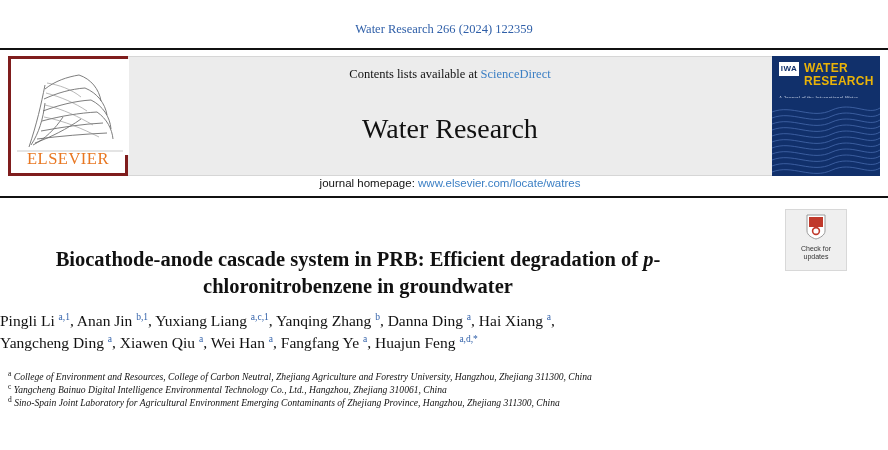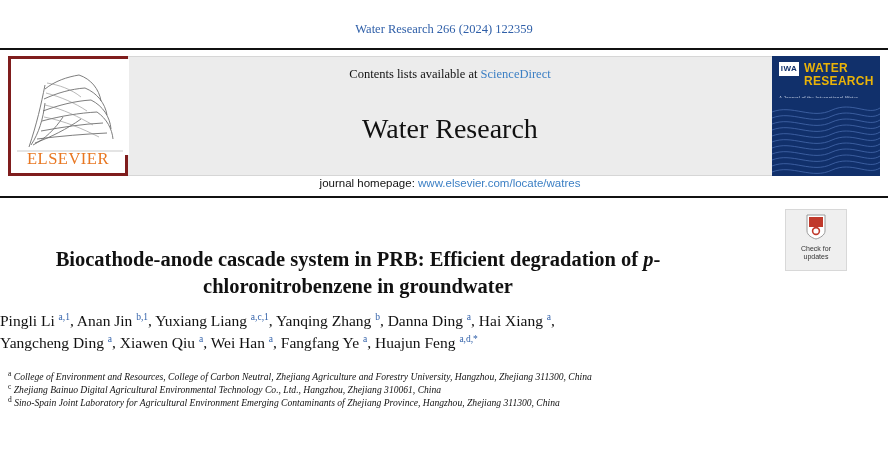--- a/index.html
+++ b/index.html
@@ -352,17 +352,17 @@
     <div>
       <span><span>Pingli Li </span><sup>a,1</sup></span><span><span>, Anan Jin </span><sup>b,1</sup></span><span><span>, Yuxiang Liang </span><sup>a,c,1</sup></span><span><span>, Yanqing Zhang </span><sup>b</sup></span><span><span>, Danna Ding </span><sup>a</sup></span><span><span>, Hai Xiang </span><sup>a</sup></span><span><span>,</span></span>
     </div>
     <div>
       <span><span>Yangcheng Ding </span><sup>a</sup></span><span><span>, Xiawen Qiu </span><sup>a</sup></span><span><span>, Wei Han </span><sup>a</sup></span><span><span>, Fangfang Ye </span><sup>a</sup></span><span><span>, Huajun Feng </span><sup>a,d,*</sup></span>
     </div>
   </div>
 
   <div class="affiliations">
     <div class="aff"><span class="marker">a</span> <span>College of Environment and Resources, College of Carbon Neutral, Zhejiang Agriculture and Forestry University, Hangzhou, Zhejiang 311300, China</span></div>
-    <div class="aff"><span class="marker">c</span> <span>Zhejiang Bainuo Digital Agricultural Environmental Technology Co., Ltd., Hangzhou, Zhejiang 310061, China</span></div>
+    <div class="aff"><span class="marker">c</span> <span>Yangcheng Bainuo Digital Intelligence Environmental Technology Co., Ltd., Hangzhou, Zhejiang 310061, China</span></div>
     <div class="aff"><span class="marker">d</span> <span>Sino-Spain Joint Laboratory for Agricultural Environment Emerging Contaminants of Zhejiang Province, Hangzhou, Zhejiang 311300, China</span></div>
   </div>
 
 </div>
 
 </body></html>

